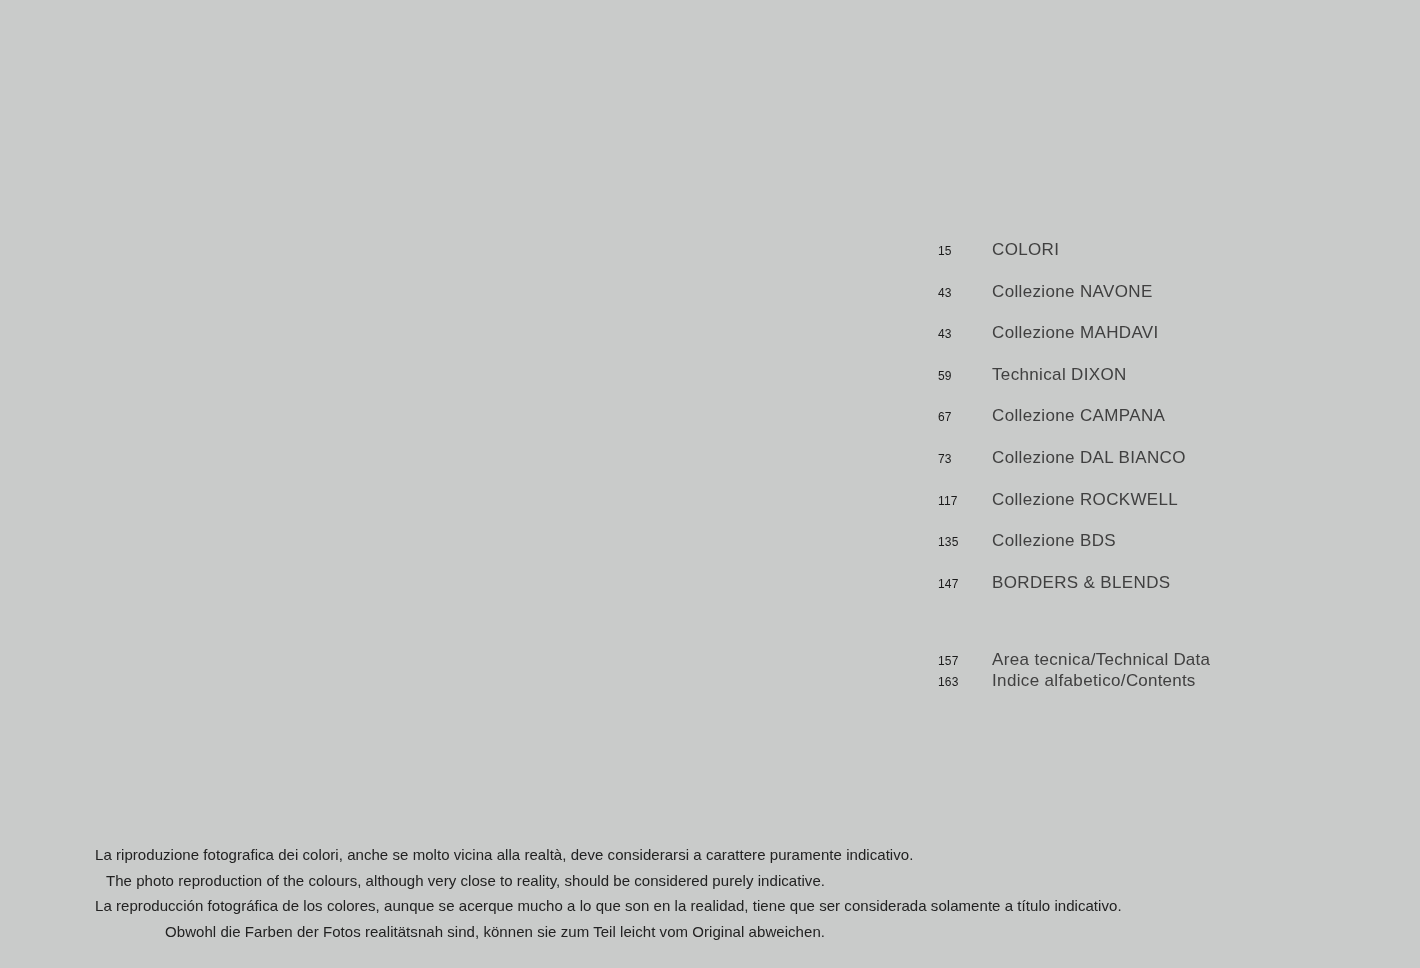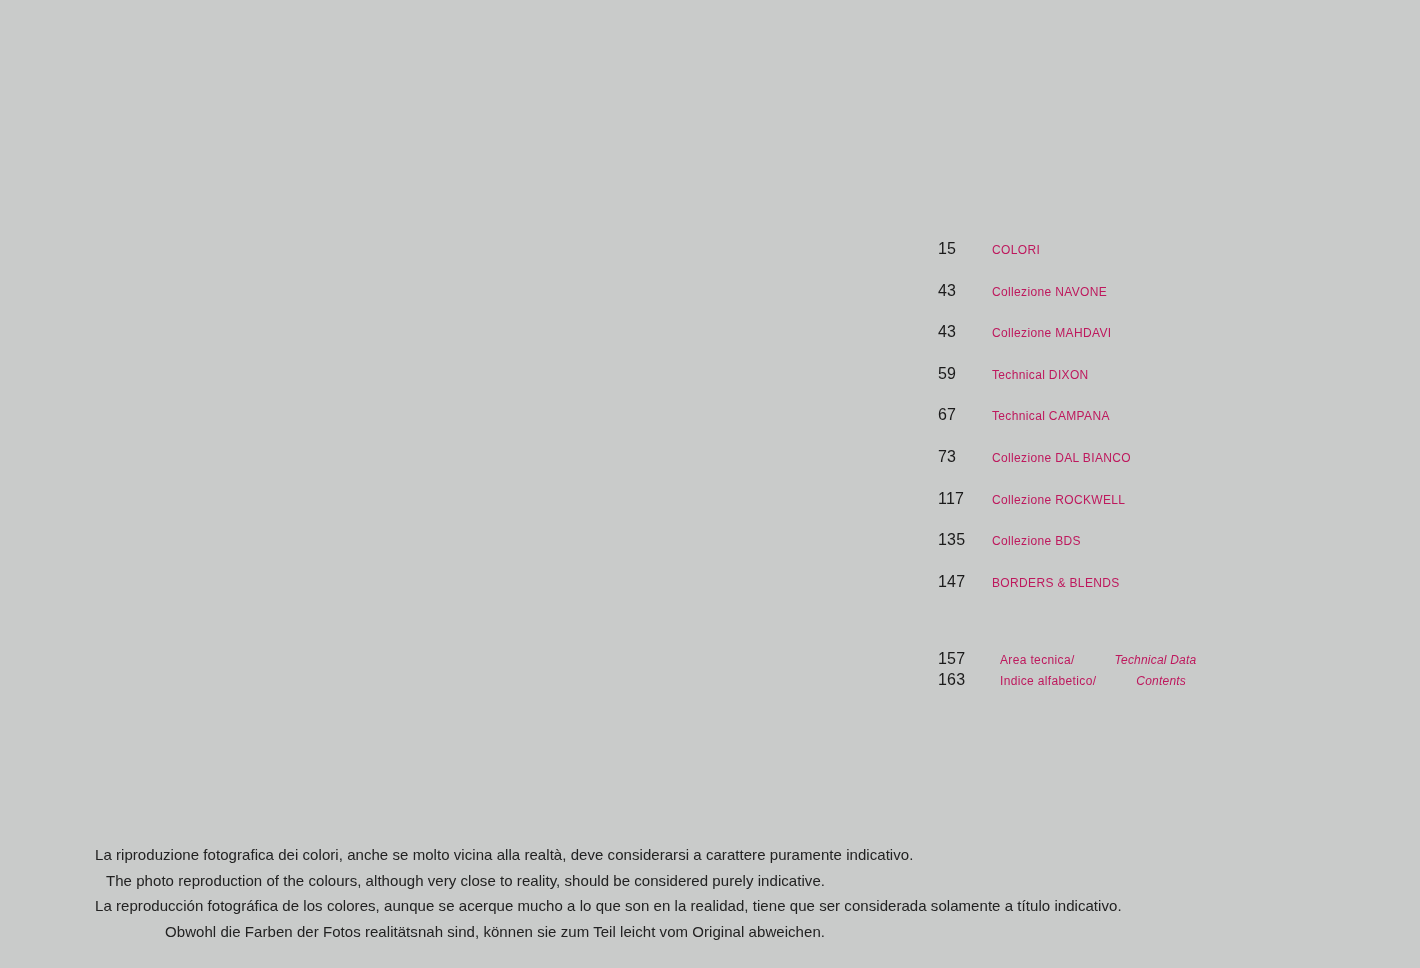--- a/index.html
+++ b/index.html
@@ -26,39 +26,36 @@
     top: 240px;
     width: 420px;
   }
   .toc-row {
     display: flex;
     align-items: baseline;
     height: 41.6px;
   }
   .toc-row.tight {
     height: 21px;
-    gap: 8px;
   }
   .toc-page {
     width: 54px;
     flex: 0 0 54px;
-    font-size: 16px;
+    font-size: 12px;
     letter-spacing: 0.2px;
     color: #1b1b1b;
   }
   .toc-title {
-    font-size: 12px;
+    font-size: 17px;
     letter-spacing: 0.35px;
-    color: #be185d;
+    color: #404040;
     white-space: nowrap;
   }
   .toc-title .it {
-    font-style: italic;
     letter-spacing: 0.2px;
-    margin-left: 40px;
   }
   .toc-gap {
     height: 36px;
   }
   
   .disclaimer {
     position: absolute;
     left: 80px;
     top: 835px;
     width: 760px;
@@ -95,21 +92,21 @@
       <span class="toc-title">Collezione MAHDAVI</span>
     </div>
 
     <div class="toc-row">
       <span class="toc-page">59</span>
       <span class="toc-title">Technical DIXON</span>
     </div>
 
     <div class="toc-row">
       <span class="toc-page">67</span>
-      <span class="toc-title">Technical CAMPANA</span>
+      <span class="toc-title">Collezione CAMPANA</span>
     </div>
 
     <div class="toc-row">
       <span class="toc-page">73</span>
       <span class="toc-title">Collezione DAL BIANCO</span>
     </div>
 
     <div class="toc-row">
       <span class="toc-page">117</span>
       <span class="toc-title">Collezione ROCKWELL</span>

